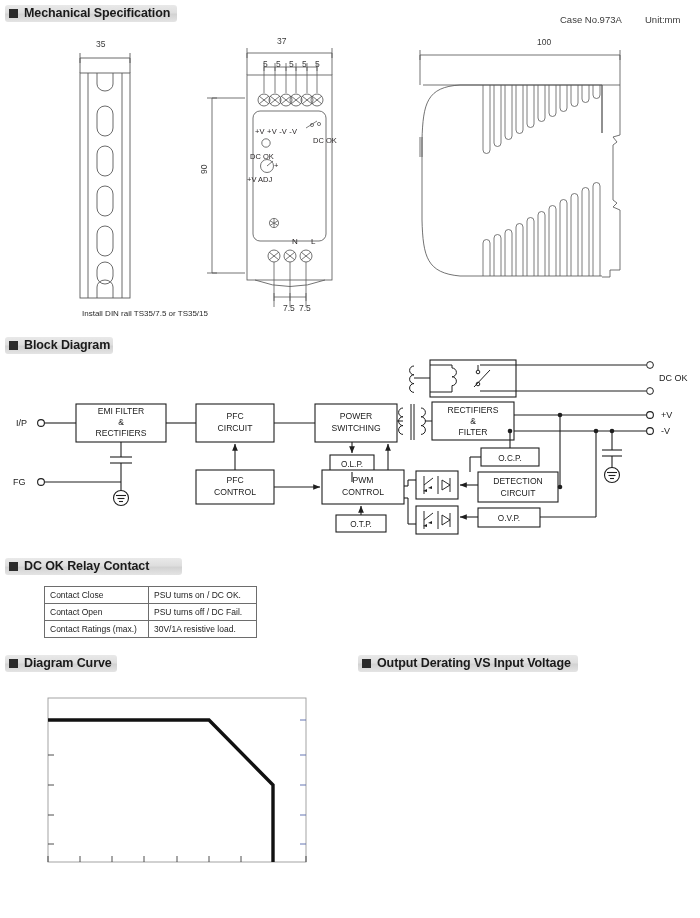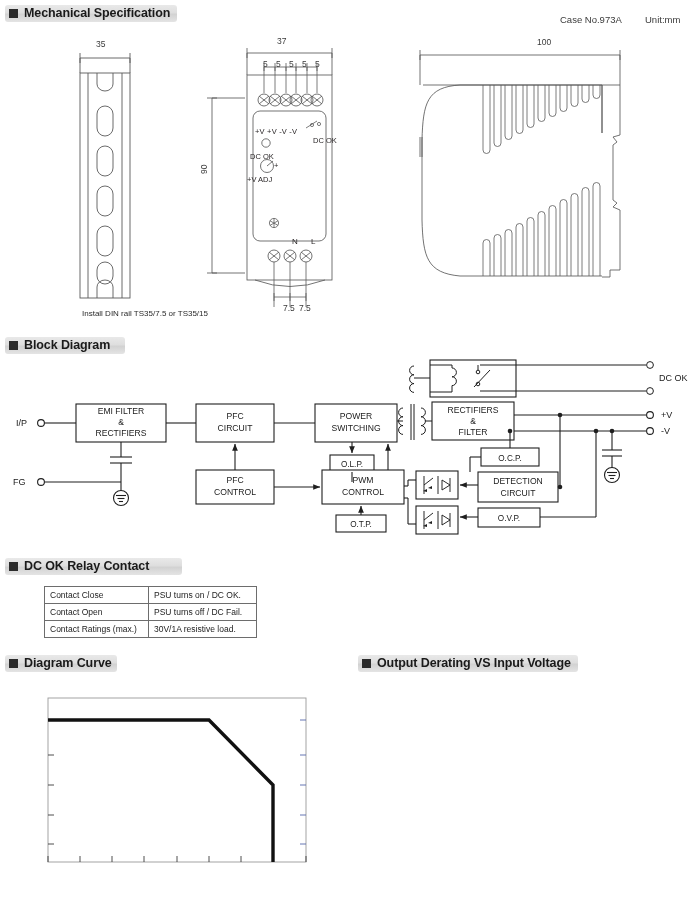--- a/index.html
+++ b/index.html
@@ -274,21 +274,21 @@
         <path d="M 133 231 L 133 170 A 3.4 3.4 0 0 1 140 170 L 140 231"></path>
         <path d="M 144 231 L 144 164 A 3.4 3.4 0 0 1 151 164 L 151 231"></path>
         <path d="M 155 231 L 155 158 A 3.4 3.4 0 0 1 162 158 L 162 231"></path>
         <path d="M 166 231 L 166 152 A 3.4 3.4 0 0 1 173 152 L 173 231"></path>
         <path d="M 177 231 L 177 146 A 3.4 3.4 0 0 1 184 146 L 184 231"></path>
         <path d="M 188 231 L 188 141 A 3.4 3.4 0 0 1 195 141 L 195 231"></path>
       </g>
     </g>
   </svg>
 
-  <div class="sec-hd" style="left:5px; top:337px; width:120px;">
+  <div class="sec-hd" style="left:5px; top:337px; width:108px;">
     <span class="sq"></span>
     <span class="tx">Block Diagram</span>
   </div>
 
   <svg style="position:absolute; left:0px; top:358px;" width="700" height="200">
     <defs>
       <marker id="ar" markerWidth="7" markerHeight="7" refX="6.2" refY="2.6" orient="auto" markerUnits="strokeWidth">
         <path d="M0,0 L0,5.2 L6.4,2.6 z" fill="#1f1f1f"></path>
       </marker>
     </defs>

